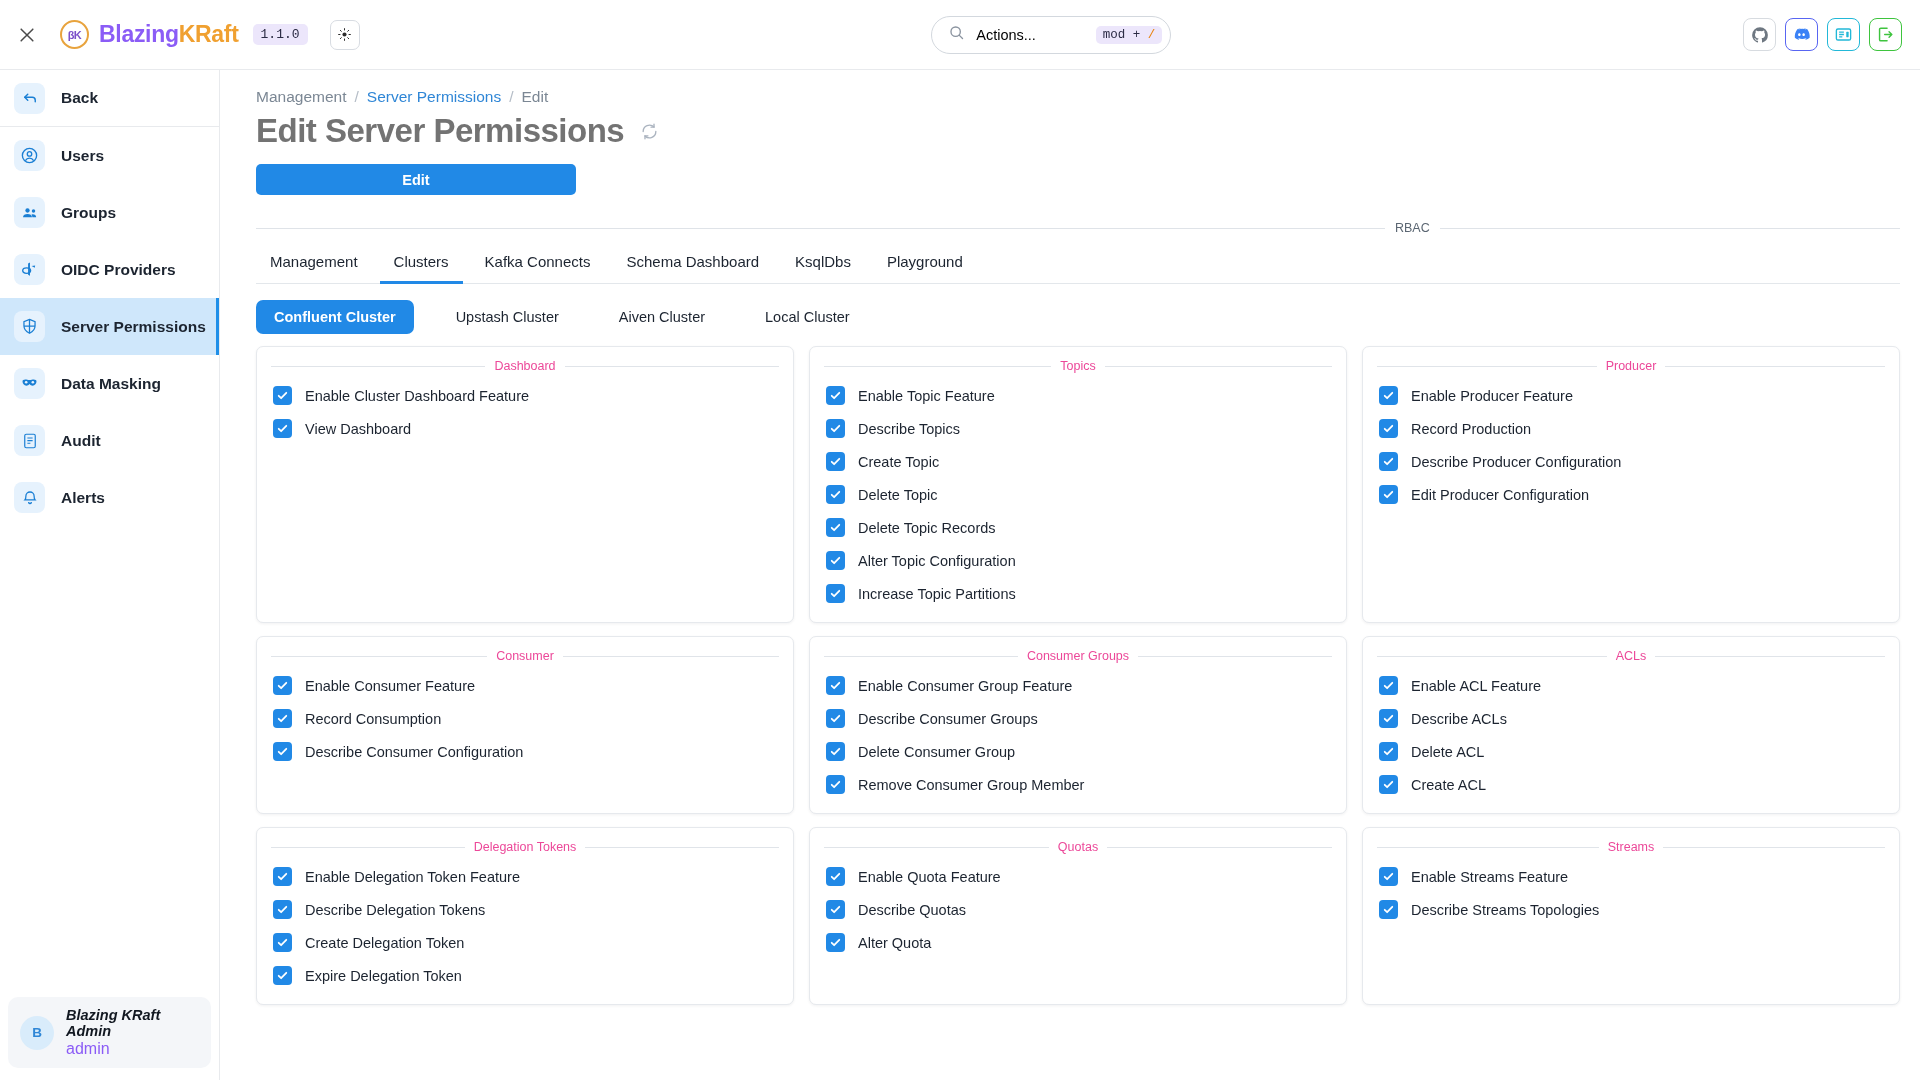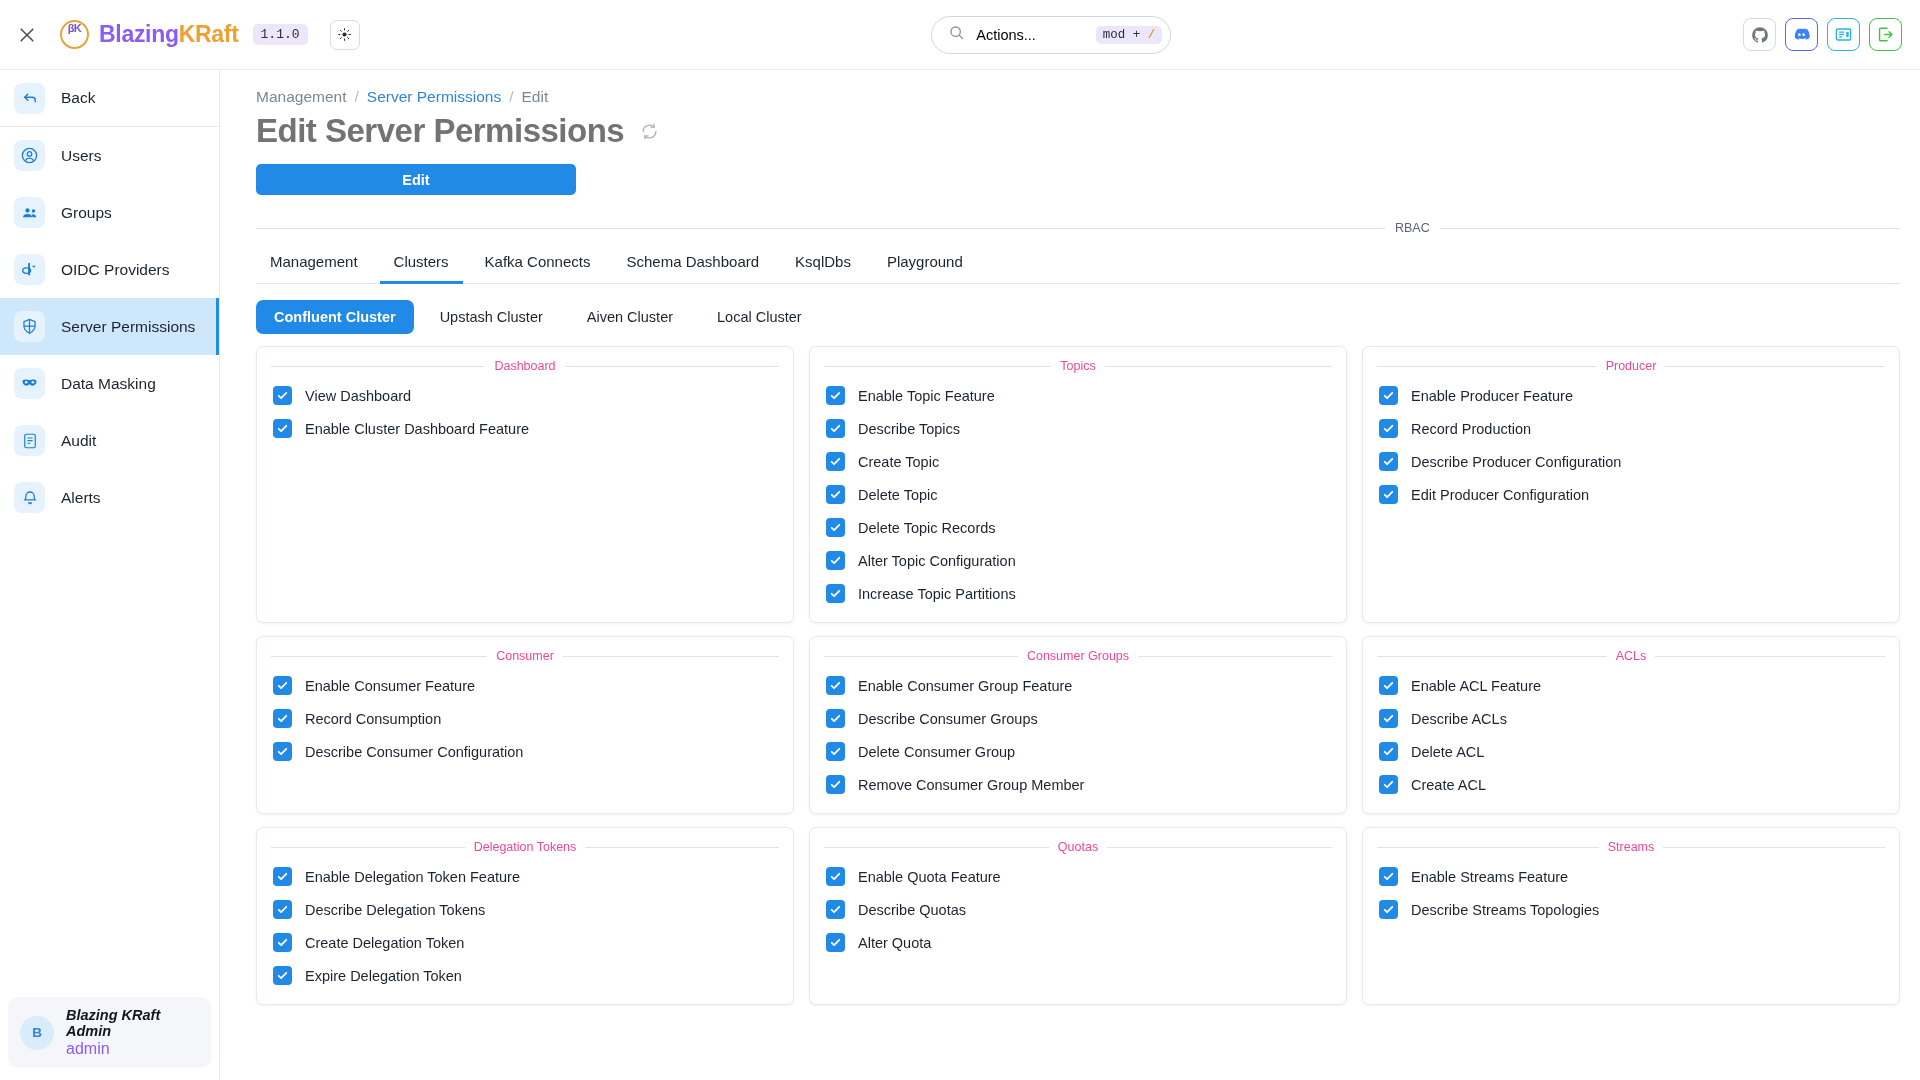--- a/index.html
+++ b/index.html
@@ -22,21 +22,21 @@
   }
   .close-btn {
     width: 54px; height: 70px;
     display: flex; align-items: center; justify-content: center;
     color: #4a4a4a; cursor: pointer;
   }
   .brand { display: flex; align-items: center; gap: 10px; margin-left: 6px; }
   .brand-logo {
     width: 29px; height: 29px; border-radius: 50%;
     border: 2px solid #e8a33d;
-    display: flex; align-items: flex-start; justify-content: center;
+    display: flex; align-items: center; justify-content: center;
     background: #fff; position: relative;
   }
   .brand-logo span {
     font-size: 11px; font-weight: bold; color: #7b4fc9;
     letter-spacing: -0.5px;
   }
   .brand-name { font-size: 23px; font-weight: bold; letter-spacing: -0.3px; }
   .brand-blazing { color: #8b5cf6; }
   .brand-kraft { color: #f0a030; }
   .version-badge {
@@ -82,21 +82,21 @@
   .body-row { flex: 1; display: flex; min-height: 0; }
 
   
   .sidebar {
     width: 220px; min-width: 220px;
     border-right: 1px solid #e8eaed;
     background: #fff;
     display: flex; flex-direction: column;
     position: relative;
   }
-  .sb-scroll { flex: 1; overflow: hidden; }
+  .sb-scroll { flex: 1; overflow: hidden; font-weight: bold; }
   .sb-item {
     height: 57px; display: flex; align-items: center; gap: 16px;
     padding-left: 14px; cursor: pointer; position: relative;
   }
   .sb-item.back { border-bottom: 1px solid #e8eaed; }
   .sb-item.active { background: #cfe7fb; }
   .sb-item.active::after {
     content: ""; position: absolute; right: 0; top: 0; bottom: 0;
     width: 3px; background: #1f8fe8;
   }
@@ -153,21 +153,21 @@
     color: #5b6672;
   }
 
   .tabs { display: flex; gap: 8px; border-bottom: 1px solid #e3e7eb; margin-top: 8px; }
   .tab {
     padding: 10px 14px 11px 14px; font-size: 15px; color: #1c2430;
     cursor: pointer; border-bottom: 3px solid transparent; margin-bottom: -1px;
   }
   .tab.active { border-bottom-color: #2189e6; }
 
-  .chiprow { display: flex; gap: 8px; margin-top: 16px; }
+  .chiprow { display: flex; gap: 24px; margin-top: 16px; }
   .chip {
     padding: 9px 18px; border-radius: 7px; font-size: 14.5px;
     color: #1c2430; cursor: pointer; white-space: nowrap;
   }
   .chip.active { background: #2189e6; color: #fff; font-weight: bold; }
 
   
   .grid {
     margin-top: 12px;
     display: grid; grid-template-columns: repeat(3, 1fr);
@@ -414,29 +414,29 @@
           <fieldset class="perm-fs">
             <legend class="perm-legend">Dashboard</legend>
           </fieldset>
           <div class="perm-list">
             <div class="perm-row">
               <span class="cbx">
                 <svg width="13" height="13" viewBox="0 0 24 24" fill="none" stroke="#fff" stroke-width="3.2" stroke-linecap="round" stroke-linejoin="round">
                   <path d="M5 12.5l4.5 4.5L19 7"></path>
                 </svg>
               </span>
+              <span class="perm-label">Enable Cluster Dashboard Feature</span>
+            </div>
+            <div class="perm-row">
+              <span class="cbx">
+                <svg width="13" height="13" viewBox="0 0 24 24" fill="none" stroke="#fff" stroke-width="3.2" stroke-linecap="round" stroke-linejoin="round">
+                  <path d="M5 12.5l4.5 4.5L19 7"></path>
+                </svg>
+              </span>
               <span class="perm-label">View Dashboard</span>
-            </div>
-            <div class="perm-row">
-              <span class="cbx">
-                <svg width="13" height="13" viewBox="0 0 24 24" fill="none" stroke="#fff" stroke-width="3.2" stroke-linecap="round" stroke-linejoin="round">
-                  <path d="M5 12.5l4.5 4.5L19 7"></path>
-                </svg>
-              </span>
-              <span class="perm-label">Enable Cluster Dashboard Feature</span>
             </div>
           </div>
         </div>
         <div class="perm-card card-pad-lg">
           <fieldset class="perm-fs">
             <legend class="perm-legend">Topics</legend>
           </fieldset>
           <div class="perm-list">
             <div class="perm-row">
               <span class="cbx">

